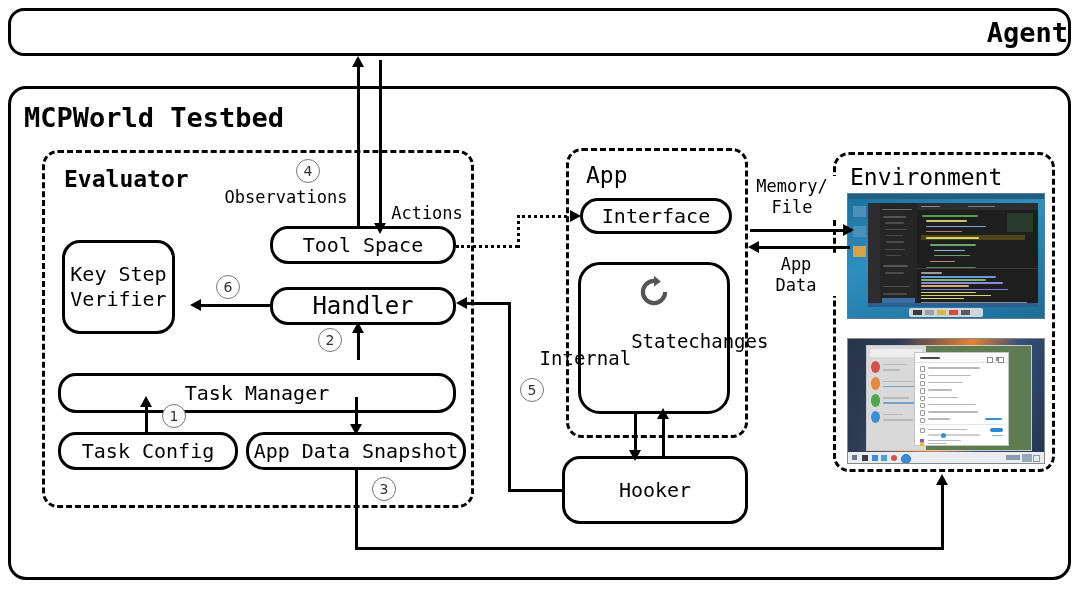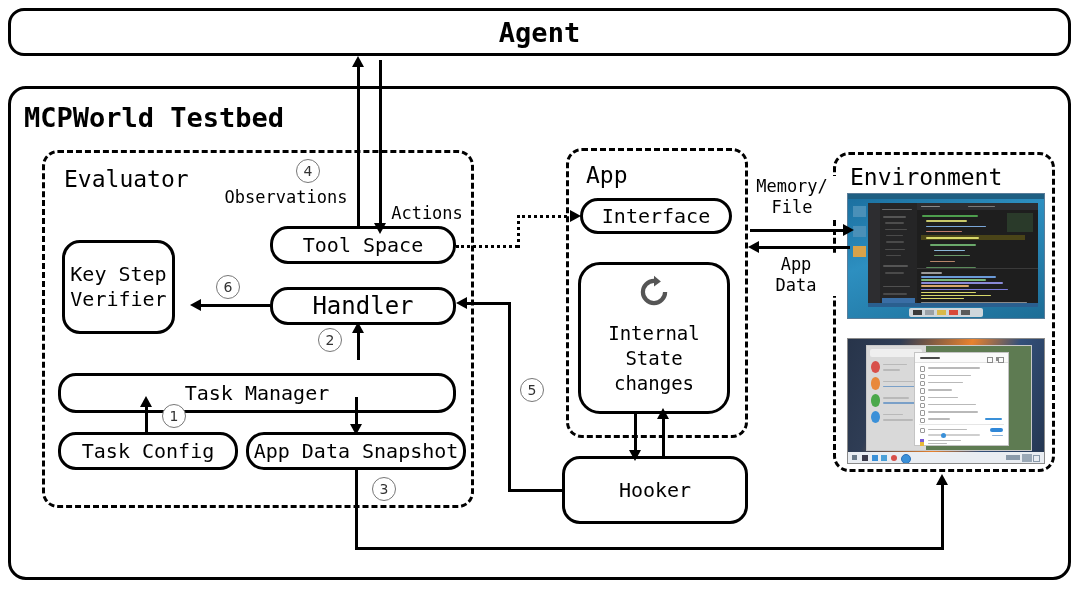--- a/index.html
+++ b/index.html
@@ -52,29 +52,29 @@
   .tg-dlg{position:absolute;left:29%;top:6%;width:56%;height:88%;background:#fff;border:1px solid #c4c4c4;}
   .tg-tb{position:absolute;left:0;bottom:0;right:0;height:9%;background:#e9edf2;}
   .tg-ava{position:absolute;border-radius:50%;}
   .tg-row{position:absolute;height:1.5px;background:#b9b9b9;border-radius:1px;}
   .tg-ico{position:absolute;width:3.5px;height:3.5px;border:1px solid #9a9a9a;border-radius:1px;}
   .tg-tgl{position:absolute;height:4px;background:#2f87d8;border-radius:2px;}
 </style>
 </head>
 <body>
 
-<div class="box" style="left:8px;top:8px;width:1063px;height:48px;font-size:27px;font-weight:bold;border-width:3px;border-radius:16px;">
+<div class="box" style="left:8px;top:8px;width:1063px;height:48px;font-size:27px;font-weight:bold;border-width:3px;border-radius:16px;justify-content:flex-end;">
   <span>Agent</span>
 </div>
 
 <div class="box" style="left:8px;top:86px;width:1063px;height:494px;border-radius:18px;"></div>
 <div class="region-title" style="left:24px;top:104px;font-size:27px;font-weight:bold;">MCPWorld Testbed</div>
 
 <div class="dashbox" style="left:42px;top:150px;width:432px;height:358px;"></div>
-<div class="region-title" style="left:64px;top:168px;">Evaluator</div>
+<div class="region-title" style="left:64px;top:168px;font-weight:bold;">Evaluator</div>
 
 <div class="box" style="left:270px;top:226px;width:186px;height:38px;font-size:20px;">
   <span>Tool Space</span>
 </div>
 
 <div class="box" style="left:62px;top:240px;width:113px;height:94px;font-size:20px;flex-direction:column;line-height:25px;">
   <span>Key Step</span>
   <span>Verifier</span>
 </div>
 
@@ -94,21 +94,21 @@
   <span>App Data Snapshot</span>
 </div>
 
 <div class="dashbox" style="left:566px;top:148px;width:182px;height:290px;"></div>
 <div class="region-title" style="left:586px;top:164px;">App</div>
 
 <div class="box" style="left:580px;top:198px;width:152px;height:36px;font-size:20px;">
   <span>Interface</span>
 </div>
 
-<div class="box" style="left:578px;top:262px;width:152px;height:152px;font-size:19px;flex-direction:column;border-radius:22px;line-height:25px;padding-top:6px;">
+<div class="box" style="left:578px;top:262px;width:152px;height:152px;font-size:19px;flex-direction:row;border-radius:22px;line-height:25px;padding-top:6px;">
   <span class="abs" style="left:0;right:0;top:8px;height:38px;display:flex;align-items:center;justify-content:center;">
     <svg width="36" height="36" viewBox="0 0 24 24" aria-hidden="true">
       <path d="M12 4.5 V1.2 L16.6 5.0 L12 8.3 V5.8" fill="#555555"></path>
       <path d="M12 4.6 A7.4 7.4 0 1 0 19.4 12" fill="none" stroke="#555555" stroke-width="2.8" stroke-linecap="butt"></path>
     </svg>
   </span>
   <span style="margin-top:34px;">Internal</span>
   <span>State</span>
   <span>changes</span>
 </div>

